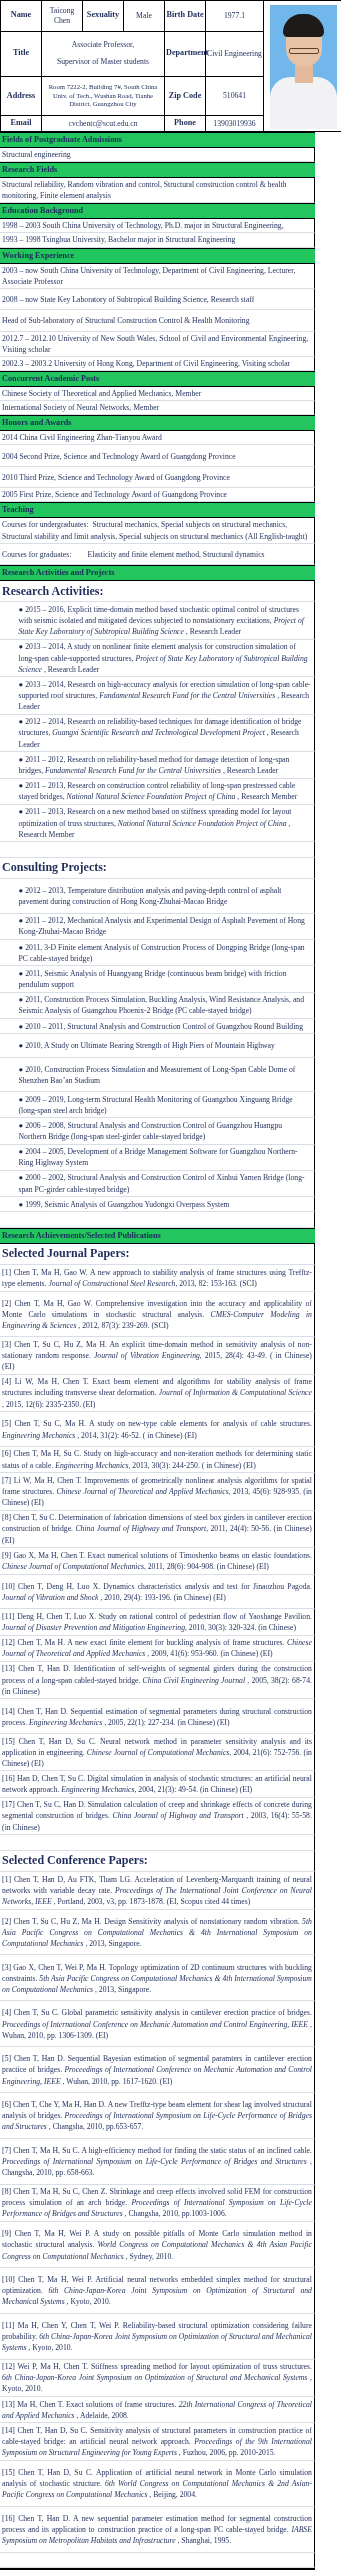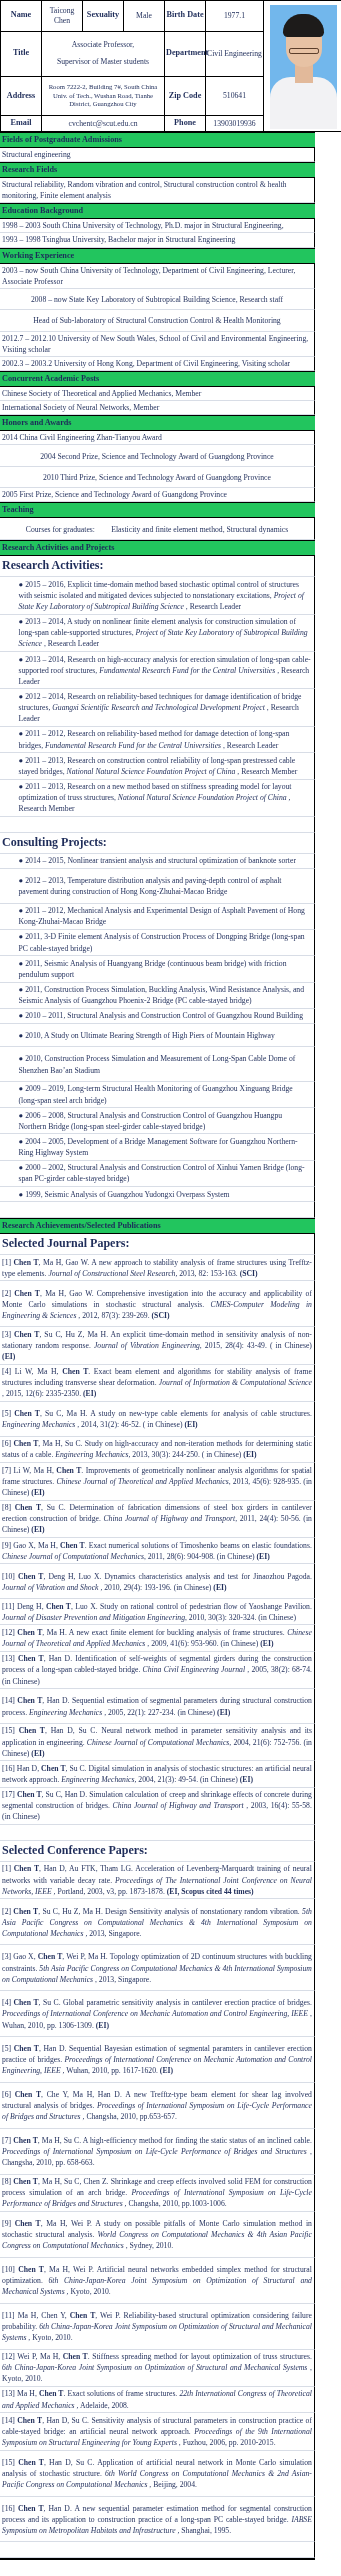--- a/index.html
+++ b/index.html
@@ -12,29 +12,29 @@
   table.info td.photo { padding: 4.1px 6.2px 2.1px 6.2px; background: #fff; }
   .photo-box { width: 67px; height: 124px; margin: 0 auto; background: #72b7ec; position: relative; overflow: hidden; }
   .photo-head { position: absolute; left: 15.5px; top: 15.5px; width: 36px; height: 46px; border-radius: 18px 18px 20.6px 20.6px; background: #e7c2a4; }
   .photo-hair { position: absolute; left: 13px; top: 9.3px; width: 41px; height: 23px; border-radius: 20.6px 20.6px 5.2px 5.2px; background: #1d1b1a; }
   .photo-glasses { position: absolute; left: 18.5px; top: 43px; width: 30px; height: 6.2px; border: 1px solid #5a3d2a; border-radius: 2.1px; }
   .photo-shirt { position: absolute; left: 0; top: 72px; width: 67px; height: 57px; background: #f2f2f4; border-radius: 20.6px 20.6px 0 0; }
   .photo-neck { position: absolute; left: 25px; top: 57px; width: 17.5px; height: 20.6px; background: #e2b99a; }
 
   .sec-head { background: #22c55e; border-top: 1.3px solid #000; border-bottom: 1.3px solid #000; font-weight: bold; font-size: 8.2px; padding: 1px 2.1px; color: #1c2b5a; }
   .row { border-bottom: 0.5px solid #d8dde6; padding: 1px 2.1px; border-right: 0.8px solid #000; }
-  .row.tall { padding-top: 5.2px; padding-bottom: 4.1px; text-align: center; }
+  .row.tall { padding-top: 5.2px; padding-bottom: 4.1px; }
   .sub-head { font-weight: bold; font-size: 12px; padding: 1.5px 2.1px; border-bottom: 0.5px solid #d8dde6; border-right: 0.8px solid #000; }
   .bullet { padding: 1.5px 3.1px 1.5px 18.5px; border-bottom: 0.5px solid #d8dde6; border-right: 0.8px solid #000; }
   .bullet.tall { padding-top: 6px; padding-bottom: 5.2px; }
   .bullet .dot { margin-right: 2.1px; }
   .bullet i, .pub i { font-style: italic; }
   .pub { text-align: justify; padding: 1.5px 2.1px; border-bottom: 0.5px solid #d8dde6; border-right: 0.8px solid #000; }
   .pub.tall { padding-top: 6.2px; padding-bottom: 5.2px; }
-  .pub b, .bold { font-weight: bold; margin-top: 41px; }
+  .pub b, .bold { font-weight: normal; margin-top: 41px; }
   .spacer { height: 15.5px; border-bottom: 0.5px solid #d8dde6; border-right: 0.8px solid #000; }
   .end-bar { height: 2.1px; background: #000; }
   .tab-gap { display: inline-block; width: 14.4px; }
 </style>
 </head>
 <body>
 
 <div class="wrap">
 
   <table class="info">
@@ -110,40 +110,43 @@
   <div class="row">Chinese Society of Theoretical and Applied Mechanics, Member</div>
   <div class="row">International Society of Neural Networks, Member</div>
 
   <div class="sec-head">Honors and Awards</div>
   <div class="row">2014  China Civil Engineering Zhan-Tianyou Award</div>
   <div class="row tall">2004  Second Prize, Science and Technology Award of Guangdong Province</div>
   <div class="row tall">2010  Third Prize, Science and Technology Award of Guangdong Province</div>
   <div class="row">2005  First Prize, Science and Technology Award of Guangdong Province</div>
 
   <div class="sec-head">Teaching</div>
+  <div class="row">
+    <span>Courses for undergraduates:</span>&nbsp;
+    <span>Structural mechanics, Special subjects on structural mechanics, Structural stability and limit analysis, Special subjects on structural mechanics (All English-taught)</span>
+  </div>
   <div class="row tall">
     <span>Courses for graduates:</span><span class="tab-gap"></span>
     <span>Elasticity and finite element method, Structural dynamics</span>
   </div>
 
   <div class="sec-head">Research Activities and Projects</div>
   <div class="sub-head">Research Activities:</div>
   <div id="activities-list">
       <div class="bullet"><span class="dot">●</span><span>2015 – 2016, Explicit time-domain method based stochastic optimal control of structures with seismic isolated and mitigated devices subjected to nonstationary excitations, </span><i>Project of State Key Laboratory of Subtropical Building Science</i><span> , Research Leader</span></div>
       <div class="bullet"><span class="dot">●</span><span>2013 – 2014, A study on nonlinear finite element analysis for construction simulation of long-span cable-supported structures, </span><i>Project of State Key Laboratory of Subtropical Building Science</i><span> , Research Leader</span></div>
       <div class="bullet"><span class="dot">●</span><span>2013 – 2014, Research on high-accuracy analysis for erection simulation of long-span cable-supported roof structures, </span><i>Fundamental Research Fund for the Central Universities</i><span> , Research Leader</span></div>
       <div class="bullet"><span class="dot">●</span><span>2012 – 2014, Research on reliability-based techniques for damage identification of bridge structures, </span><i>Guangxi Scientific Research and Technological Development Project</i><span> , Research Leader</span></div>
       <div class="bullet"><span class="dot">●</span><span>2011 – 2012, Research on reliability-based method for damage detection of long-span bridges, </span><i>Fundamental Research Fund for the Central Universities</i><span> , Research Leader</span></div>
       <div class="bullet"><span class="dot">●</span><span>2011 – 2013, Research on construction control reliability of long-span prestressed cable stayed bridges, </span><i>National Natural Science Foundation Project of China</i><span> , Research Member</span></div>
       <div class="bullet"><span class="dot">●</span><span>2011 – 2013, Research on a new method based on stiffness spreading model for layout optimization of truss structures, </span><i>National Natural Science Foundation Project of China</i><span> , Research Member</span></div>
     </div>
   <div class="spacer"></div>
   <div class="sub-head">Consulting Projects:</div>
   <div id="consulting-list">
-      <div class="bullet"><span class="dot">●</span><span>2014 – 2015, Nonlinear transient analysis and structural optimization of banknote sorter</span></div>
       <div class="bullet tall"><span class="dot">●</span><span>2012 – 2013, Temperature distribution analysis and paving-depth control of asphalt pavement during construction of Hong Kong-Zhuhai-Macao Bridge</span></div>
       <div class="bullet"><span class="dot">●</span><span>2011 – 2012, Mechanical Analysis and Experimental Design of Asphalt Pavement of Hong Kong-Zhuhai-Macao Bridge</span></div>
       <div class="bullet"><span class="dot">●</span><span>2011, 3-D Finite element Analysis of Construction Process of Dongping Bridge (long-span PC cable-stayed bridge)</span></div>
       <div class="bullet"><span class="dot">●</span><span>2011, Seismic Analysis of Huangyang Bridge (continuous beam bridge) with friction pendulum support</span></div>
       <div class="bullet"><span class="dot">●</span><span>2011, Construction Process Simulation, Buckling Analysis, Wind Resistance Analysis, and Seismic Analysis of Guangzhou Phoenix-2 Bridge (PC cable-stayed bridge)</span></div>
       <div class="bullet"><span class="dot">●</span><span>2010 – 2011, Structural Analysis and Construction Control of Guangzhou Round Building</span></div>
       <div class="bullet tall"><span class="dot">●</span><span>2010, A Study on Ultimate Bearing Strength of High Piers of Mountain Highway</span></div>
       <div class="bullet tall"><span class="dot">●</span><span>2010, Construction Process Simulation and Measurement of Long-Span Cable Dome of Shenzhen Bao’an Stadium</span></div>
       <div class="bullet"><span class="dot">●</span><span>2009 – 2019, Long-term Structural Health Monitoring of Guangzhou Xinguang Bridge (long-span steel arch bridge)</span></div>
       <div class="bullet"><span class="dot">●</span><span>2006 – 2008, Structural Analysis and Construction Control of Guangzhou Huangpu Northern Bridge (long-span steel-girder cable-stayed bridge)</span></div>

